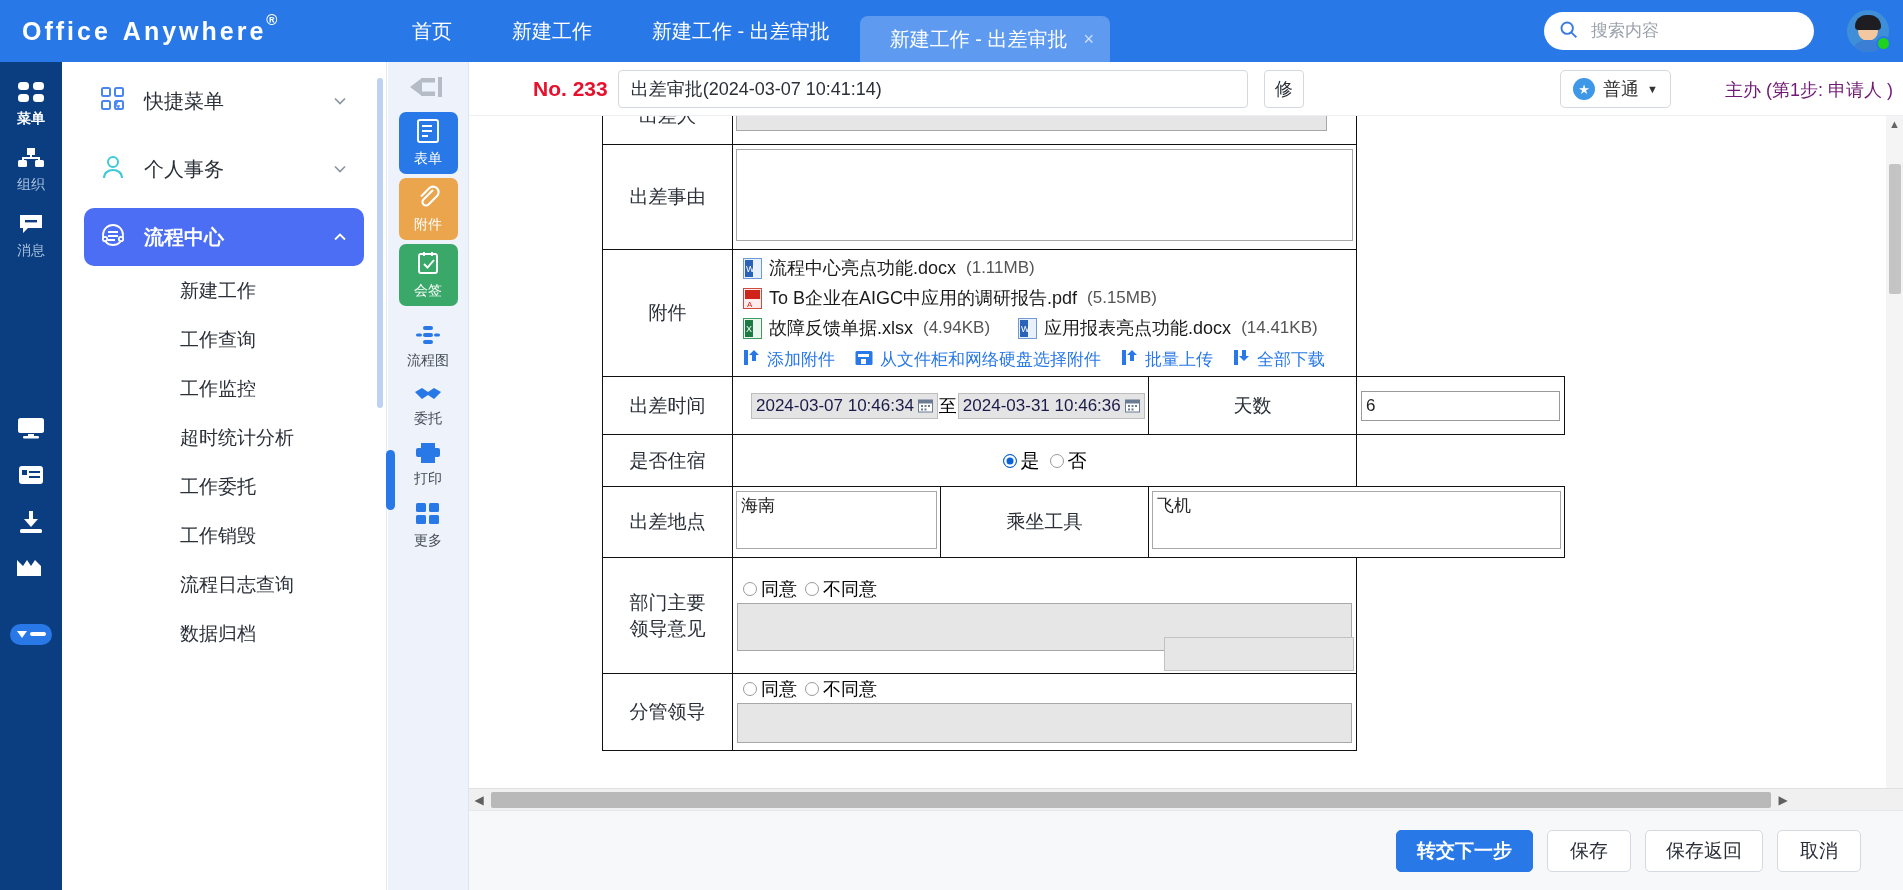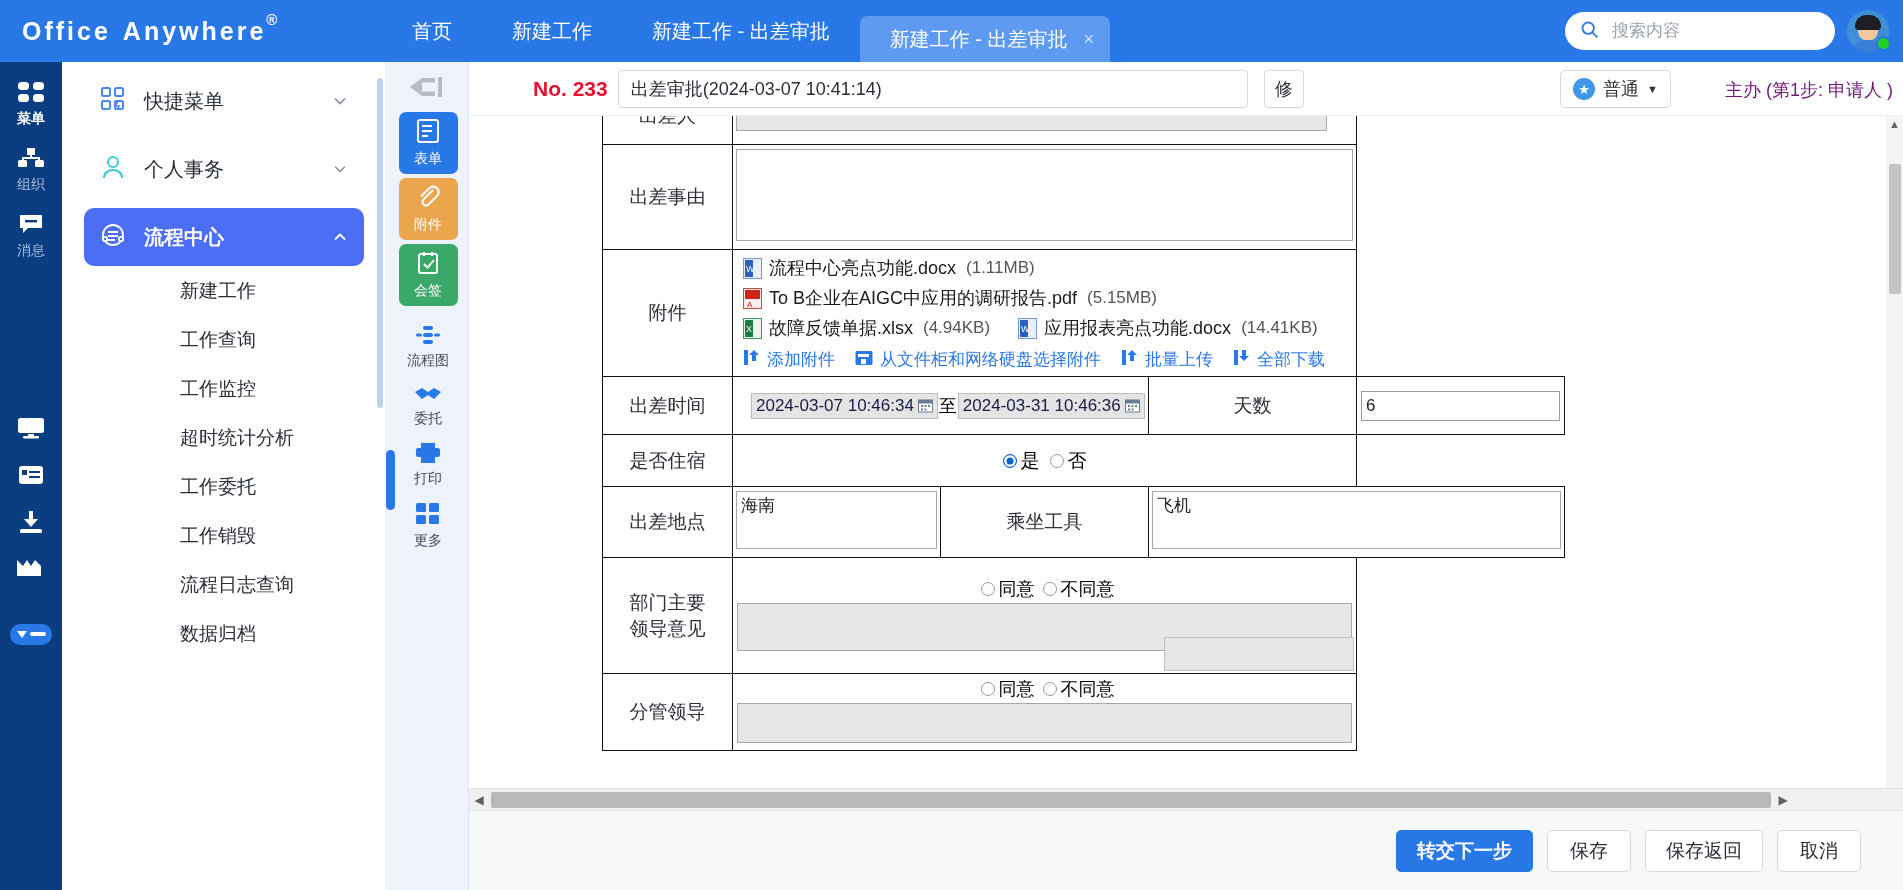--- a/index.html
+++ b/index.html
@@ -28,21 +28,21 @@
   .tab {
     color: #ffffff; font-size: 20px; padding: 0 30px; height: 62px;
     display: flex; align-items: center; white-space: nowrap; cursor: pointer;
   }
   .tab.active {
     background: #5e9bf0; border-radius: 8px 8px 0 0; height: 46px;
     margin-bottom: 0; align-self: flex-end; padding-right: 16px;
   }
   .tab .closex { color: #cfe0fb; font-size: 18px; margin-left: 16px; }
   .searchwrap {
-    position: absolute; right: 68px; top: 12px;
+    position: absolute; right: 89px; top: 12px;
     width: 270px; height: 38px; background: #fff; border-radius: 19px;
     display: flex; align-items: center; padding: 0 14px;
   }
   .searchwrap svg { flex: 0 0 auto; }
   .searchwrap input {
     border: none; outline: none; background: transparent;
     font-size: 17px; color: #333; margin-left: 10px; width: 190px;
     font-family: "Liberation Sans", sans-serif;
   }
   .searchwrap input::placeholder { color: #9aa1aa; }
@@ -193,21 +193,21 @@
   }
   .calico { width: 15px; height: 15px; margin-left: 4px; }
   .zhi { font-size: 18px; margin: 0 1px; font-family: "Liberation Serif", serif; }
   .daysinput {
     width: 96%; height: 30px; border: 1px solid #999; font-size: 17px;
     padding: 0 4px; outline: none; margin-left: 4px;
     font-family: "Liberation Sans", sans-serif; color: #222;
   }
   
   .radios { display: flex; align-items: center; justify-content: center; gap: 10px; font-size: 19px; font-family: "Liberation Serif", serif; }
-  .radios.left { justify-content: center; padding-left: 6px; gap: 8px; font-size: 18px; }
+  .radios.left { justify-content: flex-start; padding-left: 6px; gap: 8px; font-size: 18px; }
   .rad {
     width: 14px; height: 14px; border-radius: 50%; border: 1px solid #9a9a9a;
     background: #fff; display: inline-block; position: relative; cursor: pointer;
   }
   .rad.on { border-color: #0a63d6; background: #0a63d6; box-shadow: inset 0 0 0 2.5px #fff; }
   .ropt { display: flex; align-items: center; gap: 4px; cursor: pointer; }
   .sub-grey-box {
     position: absolute; right: 2px; bottom: 2px; width: 190px; height: 34px;
     background: #e6e6e6; border: 1px solid #c2c2c2;
   }

